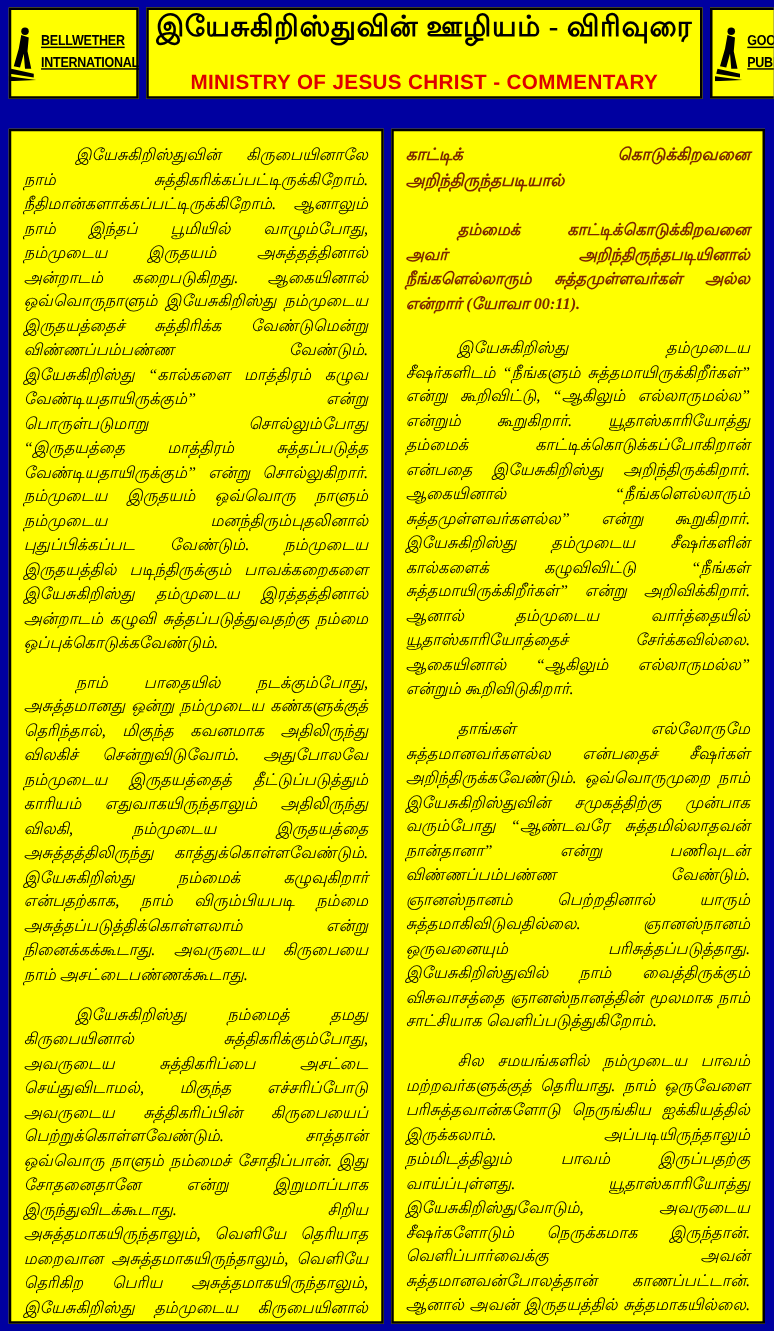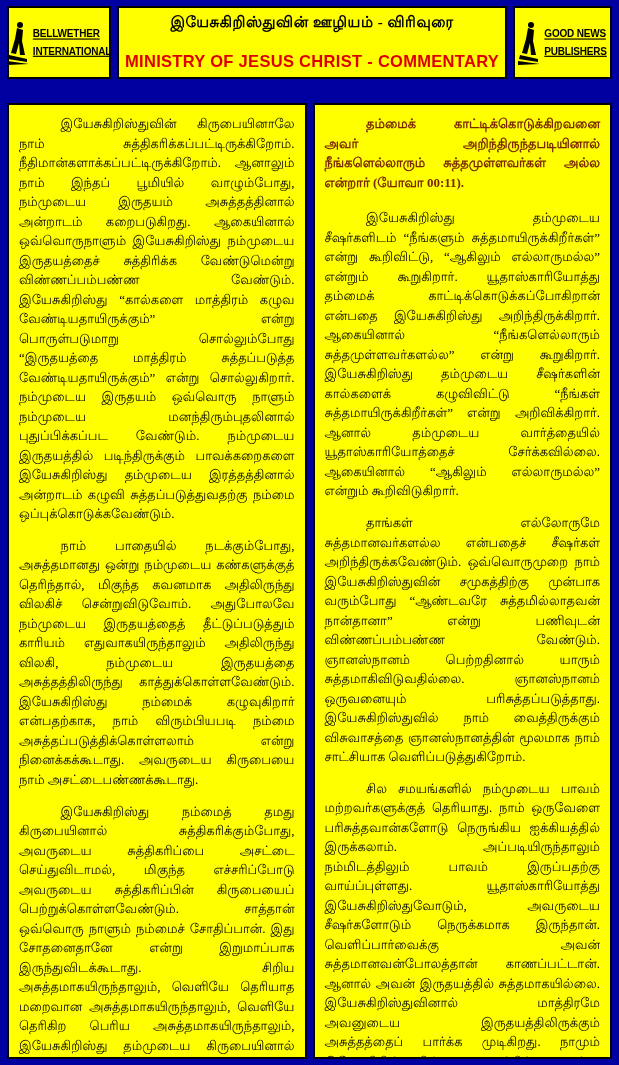--- a/index.html
+++ b/index.html
@@ -29,29 +29,29 @@
     font-weight:bold;font-size:10px;line-height:1.45;color:var(--ink);
     letter-spacing:-0.2px;transform:scaleY(1.15);
   }
   .logo-text span{text-decoration:underline;white-space:nowrap;}
   .title-box{
     flex:1;display:flex;flex-direction:column;align-items:center;
     justify-content:center;gap:3px;padding:4px 6px;
   }
   .title-tamil{
     font-family:"Liberation Serif","DejaVu Serif",serif;
-    font-weight:bold;font-size:15px;color:var(--ink);
+    font-weight:bold;font-size:23px;color:var(--ink);
     white-space:nowrap;letter-spacing:0.5px;
   }
   .title-english{
     font-family:"Liberation Sans","DejaVu Sans",sans-serif;
     font-weight:bold;font-size:16.5px;color:var(--red);
     white-space:nowrap;letter-spacing:0.3px;margin-top:16px;
   }
-  .content-row{display:flex;gap:6px;flex:1 1 auto;min-height:0;}
+  .content-row{display:flex;gap:6px;flex:1 1 auto;min-height:0;font-style:italic;}
   .col{
     flex:1;padding:9px 10px;overflow:hidden;
     font-size:13px;line-height:1.5;color:var(--ink);
     text-align:justify;
   }
   .para{margin:0 0 0.95em 0;text-indent:3.2em;}
   .para:last-child{margin-bottom:0;}
   .section-heading{
     margin:0 0 1.35em 0;font-size:13.5px;font-weight:bold;
     color:var(--maroon);text-align:justify;text-align-last:justify;
@@ -105,20 +105,21 @@
 
   <div class="content-row">
 
     <div class="panel col">
       <p class="para">இயேசுகிறிஸ்துவின் கிருபையினாலே நாம் சுத்திகரிக்கப்பட்டிருக்கிறோம். நீதிமான்களாக்கப்பட்டிருக்கிறோம். ஆனாலும் நாம் இந்தப் பூமியில் வாழும்போது, நம்முடைய இருதயம் அசுத்தத்தினால் அன்றாடம் கறைபடுகிறது. ஆகையினால் ஒவ்வொருநாளும் இயேசுகிறிஸ்து நம்முடைய இருதயத்தைச் சுத்திரிக்க வேண்டுமென்று விண்ணப்பம்பண்ண வேண்டும். இயேசுகிறிஸ்து “கால்களை மாத்திரம் கழுவ வேண்டியதாயிருக்கும்” என்று பொருள்படுமாறு சொல்லும்போது “இருதயத்தை மாத்திரம் சுத்தப்படுத்த வேண்டியதாயிருக்கும்” என்று சொல்லுகிறார். நம்முடைய இருதயம் ஒவ்வொரு நாளும் நம்முடைய மனந்திரும்புதலினால் புதுப்பிக்கப்பட வேண்டும். நம்முடைய இருதயத்தில் படிந்திருக்கும் பாவக்கறைகளை இயேசுகிறிஸ்து தம்முடைய இரத்தத்தினால் அன்றாடம் கழுவி சுத்தப்படுத்துவதற்கு நம்மை ஒப்புக்கொடுக்கவேண்டும்.</p>
       <p class="para">நாம் பாதையில் நடக்கும்போது, அசுத்தமானது ஒன்று நம்முடைய கண்களுக்குத் தெரிந்தால், மிகுந்த கவனமாக அதிலிருந்து விலகிச் சென்றுவிடுவோம். அதுபோலவே நம்முடைய இருதயத்தைத் தீட்டுப்படுத்தும் காரியம் எதுவாகயிருந்தாலும் அதிலிருந்து விலகி, நம்முடைய இருதயத்தை அசுத்தத்திலிருந்து காத்துக்கொள்ளவேண்டும். இயேசுகிறிஸ்து நம்மைக் கழுவுகிறார் என்பதற்காக, நாம் விரும்பியபடி நம்மை அசுத்தப்படுத்திக்கொள்ளலாம் என்று நினைக்கக்கூடாது. அவருடைய கிருபையை நாம் அசட்டைபண்ணக்கூடாது.</p>
       <p class="para">இயேசுகிறிஸ்து நம்மைத் தமது கிருபையினால் சுத்திகரிக்கும்போது, அவருடைய சுத்திகரிப்பை அசட்டை செய்துவிடாமல், மிகுந்த எச்சரிப்போடு அவருடைய சுத்திகரிப்பின் கிருபையைப் பெற்றுக்கொள்ளவேண்டும். சாத்தான் ஒவ்வொரு நாளும் நம்மைச் சோதிப்பான். இது சோதனைதானே என்று இறுமாப்பாக இருந்துவிடக்கூடாது. சிறிய அசுத்தமாகயிருந்தாலும், வெளியே தெரியாத மறைவான அசுத்தமாகயிருந்தாலும், வெளியே தெரிகிற பெரிய அசுத்தமாகயிருந்தாலும், இயேசுகிறிஸ்து தம்முடைய கிருபையினால் நம்மைக் கழுவுவதற்கு ஆயத்தமாக இருக்கும்போது, அவர் நம்மைக் கழுவுவதற்கு ஒப்புக்கொடுத்தால், நாம் சுத்தமாவோம்.</p>
     </div>
 
     <div class="panel col">
+      <h3 class="section-heading">காட்டிக் கொடுக்கிறவனை அறிந்திருந்தபடியால்</h3>
       <p class="para quote">தம்மைக் காட்டிக்கொடுக்கிறவனை அவர் அறிந்திருந்தபடியினால் நீங்களெல்லாரும் சுத்தமுள்ளவர்கள் அல்ல என்றார் (யோவா 00:11).</p>
       <p class="para">இயேசுகிறிஸ்து தம்முடைய சீஷர்களிடம் “நீங்களும் சுத்தமாயிருக்கிறீர்கள்” என்று கூறிவிட்டு, “ஆகிலும் எல்லாருமல்ல” என்றும் கூறுகிறார். யூதாஸ்காரியோத்து தம்மைக் காட்டிக்கொடுக்கப்போகிறான் என்பதை இயேசுகிறிஸ்து அறிந்திருக்கிறார். ஆகையினால் “நீங்களெல்லாரும் சுத்தமுள்ளவர்களல்ல” என்று கூறுகிறார். இயேசுகிறிஸ்து தம்முடைய சீஷர்களின் கால்களைக் கழுவிவிட்டு “நீங்கள் சுத்தமாயிருக்கிறீர்கள்” என்று அறிவிக்கிறார். ஆனால் தம்முடைய வார்த்தையில் யூதாஸ்காரியோத்தைச் சேர்க்கவில்லை. ஆகையினால் “ஆகிலும் எல்லாருமல்ல” என்றும் கூறிவிடுகிறார்.</p>
       <p class="para">தாங்கள் எல்லோருமே சுத்தமானவர்களல்ல என்பதைச் சீஷர்கள் அறிந்திருக்கவேண்டும். ஒவ்வொருமுறை நாம் இயேசுகிறிஸ்துவின் சமுகத்திற்கு முன்பாக வரும்போது “ஆண்டவரே சுத்தமில்லாதவன் நான்தானா” என்று பணிவுடன் விண்ணப்பம்பண்ண வேண்டும். ஞானஸ்நானம் பெற்றதினால் யாரும் சுத்தமாகிவிடுவதில்லை. ஞானஸ்நானம் ஒருவனையும் பரிசுத்தப்படுத்தாது. இயேசுகிறிஸ்துவில் நாம் வைத்திருக்கும் விசுவாசத்தை ஞானஸ்நானத்தின் மூலமாக நாம் சாட்சியாக வெளிப்படுத்துகிறோம்.</p>
       <p class="para">சில சமயங்களில் நம்முடைய பாவம் மற்றவர்களுக்குத் தெரியாது. நாம் ஒருவேளை பரிசுத்தவான்களோடு நெருங்கிய ஐக்கியத்தில் இருக்கலாம். அப்படியிருந்தாலும் நம்மிடத்திலும் பாவம் இருப்பதற்கு வாய்ப்புள்ளது. யூதாஸ்காரியோத்து இயேசுகிறிஸ்துவோடும், அவருடைய சீஷர்களோடும் நெருக்கமாக இருந்தான். வெளிப்பார்வைக்கு அவன் சுத்தமானவன்போலத்தான் காணப்பட்டான். ஆனால் அவன் இருதயத்தில் சுத்தமாகயில்லை. இயேசுகிறிஸ்துவினால் மாத்திரமே அவனுடைய இருதயத்திலிருக்கும் அசுத்தத்தைப் பார்க்க முடிகிறது. நாமும் இயேசுகிறிஸ்துவின் சமுகத்தில் வந்து, நம்முடைய இருதயத்தை ஆராய்ந்து பார்க்குமாறு பணிவோடு விண்ணப்பம்பண்ண வேண்டும்.</p>
     </div>
 
   </div>
 
 </div>
 

